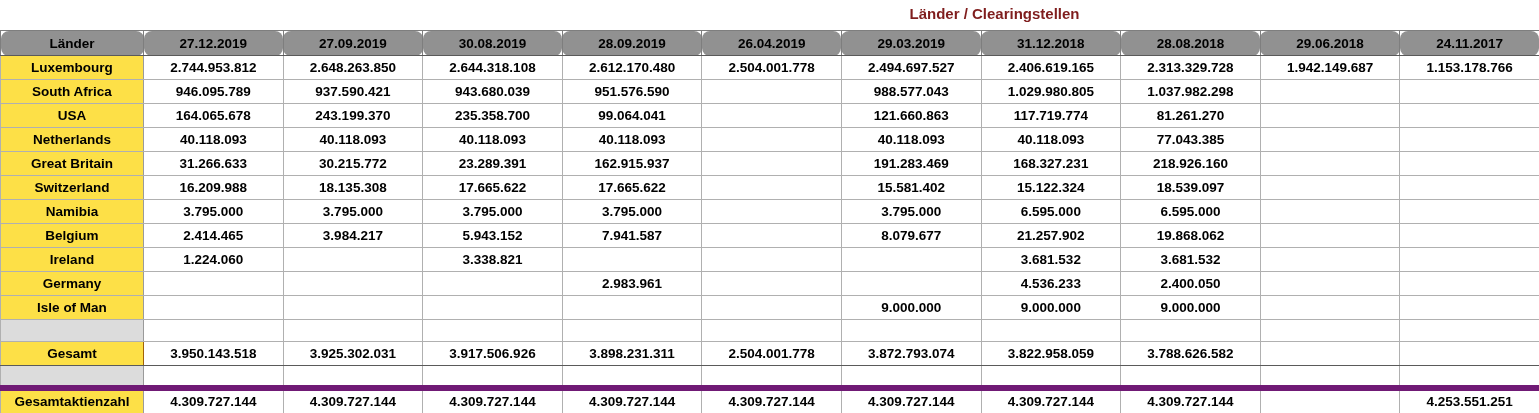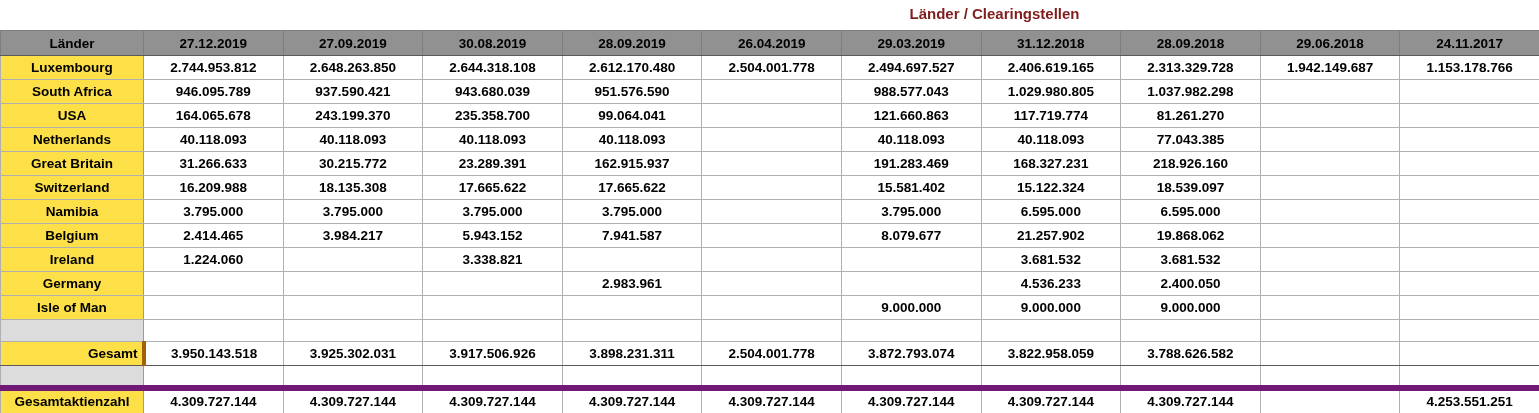--- a/index.html
+++ b/index.html
@@ -51,33 +51,34 @@
     padding: 0 4px;
     overflow: hidden;
     white-space: nowrap;
     background: #ffffff;
   }
   table.grid thead th {
     background: #919191;
     border-color: #7e7e7e;
     border-bottom: 1px solid #5a5a5a;
     height: 25px;
+    border-radius: 8px;
   }
   table.grid td.rowlabel {
     background: #fde047;
     border-right: 1px solid #9a9a9a;
   }
   tr.spacer td { height: 22px; }
   tr.spacer td.rowlabel { background: #dcdcdc; }
 
   tr.total td {
     border-top: 1px solid #5a5a5a;
     border-bottom: 1px solid #5a5a5a;
   }
-  tr.total td.rowlabel { border-right: 4px solid #a16207; text-align: right; }
+  tr.total td.rowlabel { border-right: 1px solid #a16207; }
   tr.grand td {
     border-top: 6px solid #701a75;
     border-bottom: 1px solid #5a5a5a;
     height: 26px;
   }
   tr.grand td.rowlabel { border-right: 1px solid #9a9a9a; }
 </style>
 </head>
 <body>
 
@@ -102,21 +103,21 @@
     <thead>
       <tr id="header-row">
           <th>Länder</th>
           <th>27.12.2019</th>
           <th>27.09.2019</th>
           <th>30.08.2019</th>
           <th>28.09.2019</th>
           <th>26.04.2019</th>
           <th>29.03.2019</th>
           <th>31.12.2018</th>
-          <th>28.09.2018</th>
+          <th>28.08.2018</th>
           <th>29.06.2018</th>
           <th>24.11.2017</th>
         </tr>
     </thead>
     <tbody id="table-body">
         <tr class="data">
           <td class="rowlabel">Luxembourg</td>
           <td>2.744.953.812</td>
           <td>2.648.263.850</td>
           <td>2.644.318.108</td>

